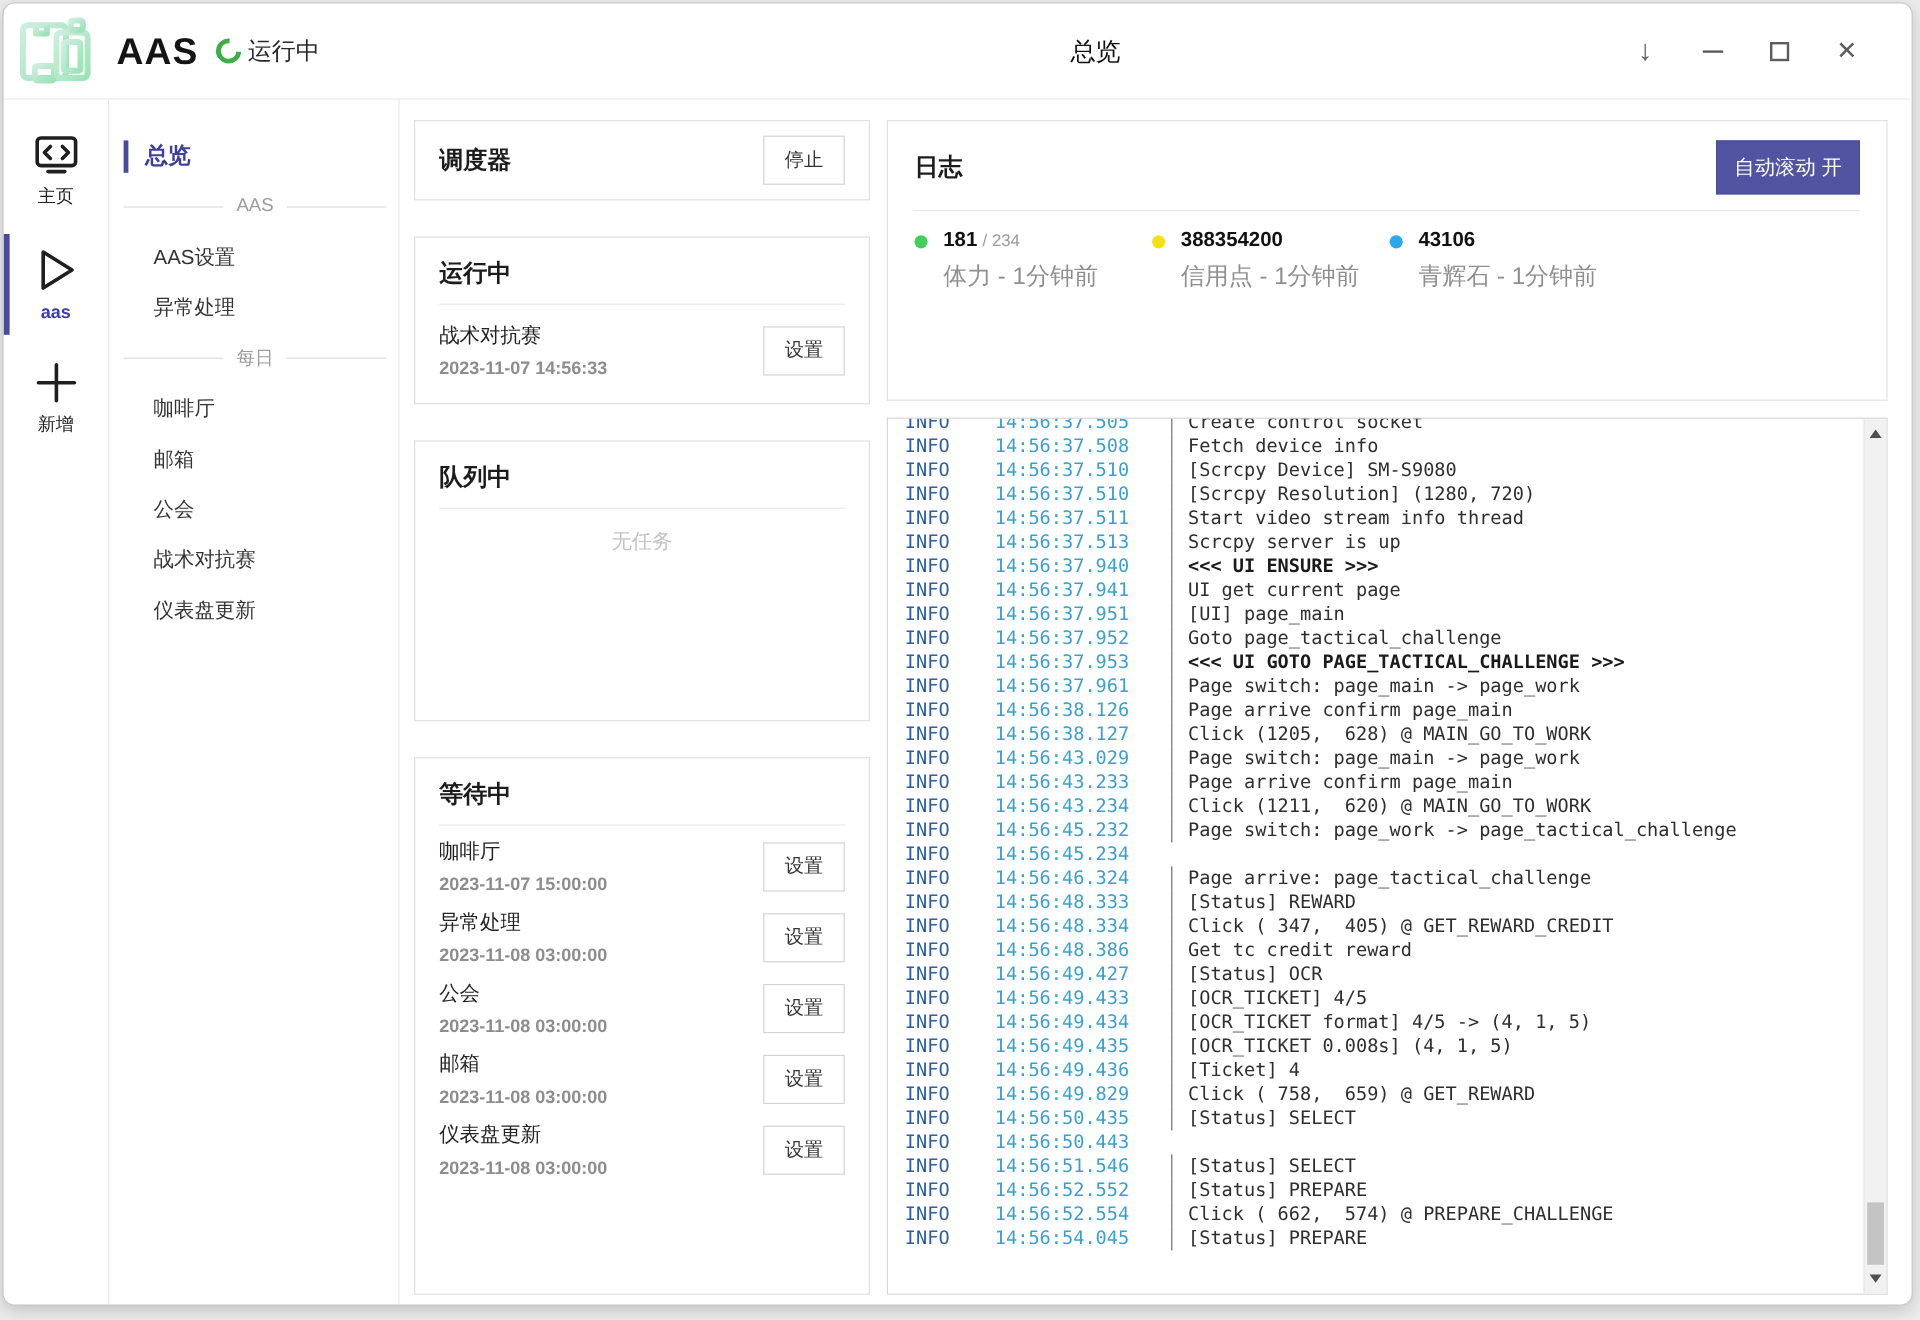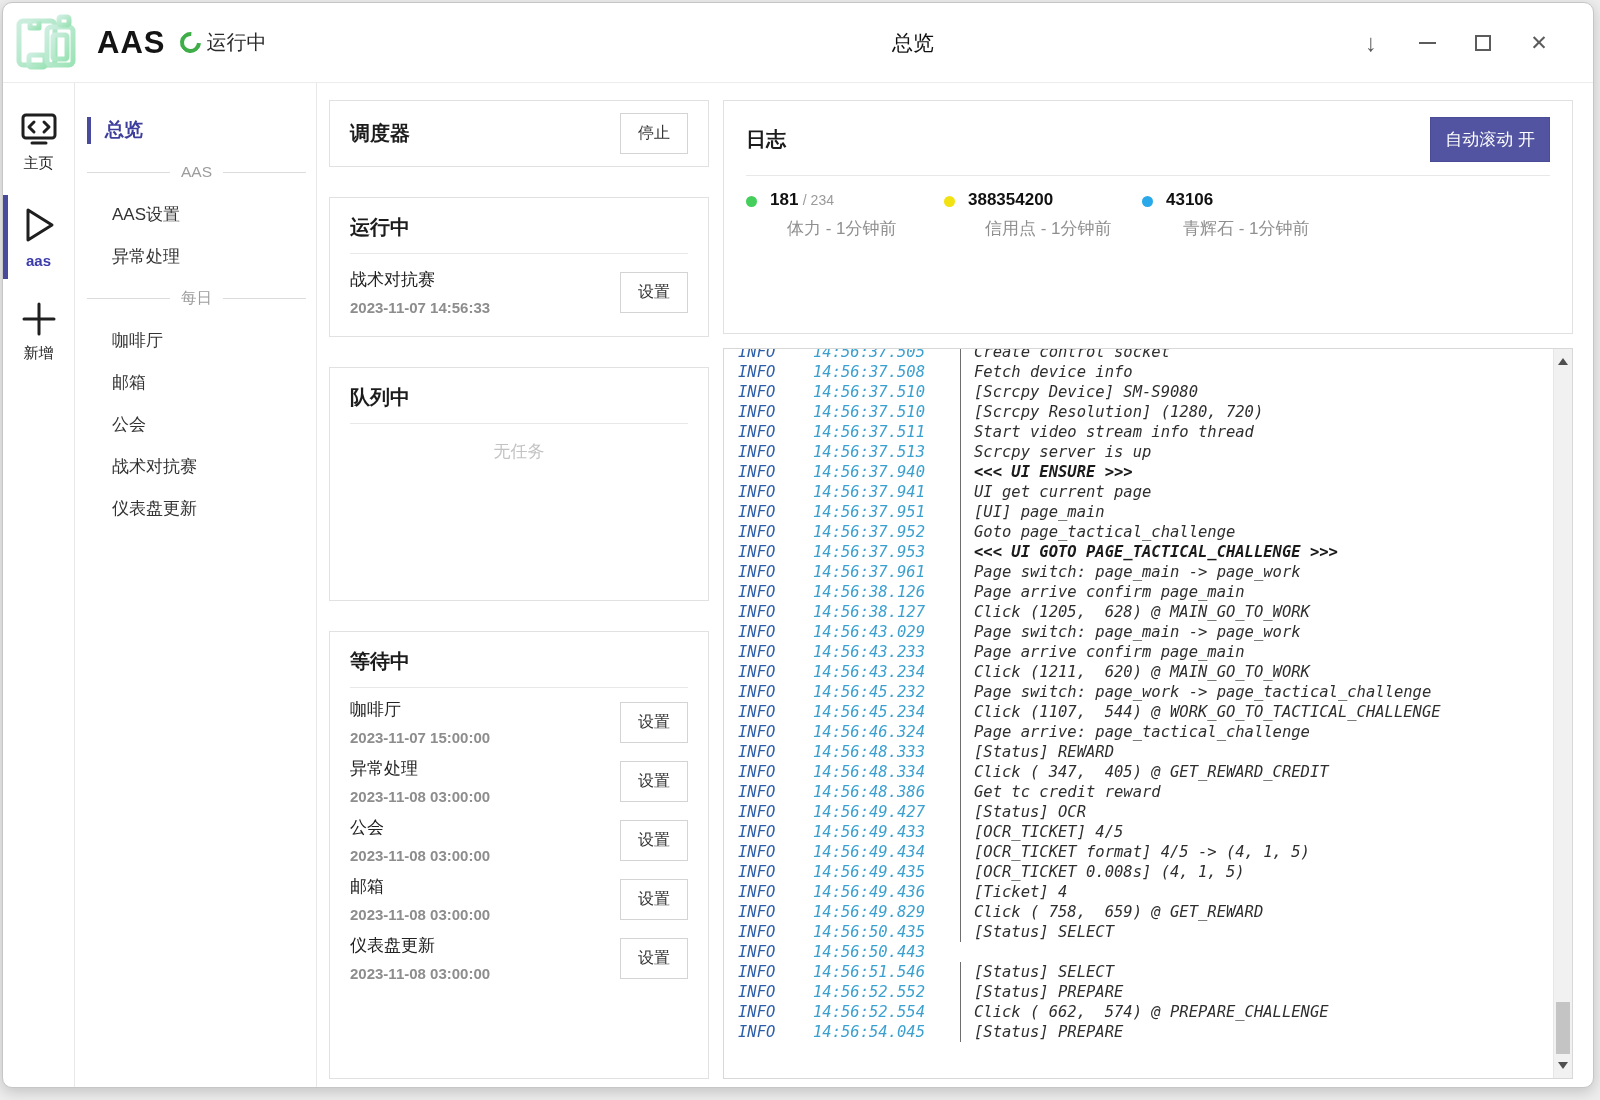--- a/index.html
+++ b/index.html
@@ -21,21 +21,21 @@
   .wc { width:24px; height:24px; display:flex; align-items:center; justify-content:center; cursor:pointer; }
   .wc-down { font-size:24px; line-height:24px; }
   .wc-min-line { width:17px; border-top:2px solid #5c5c5c; }
   .wc-max-box { width:16px; height:16px; border:2px solid #5c5c5c; }
   .wc-close { font-size:21px; line-height:21px; }
 
   
   .content { flex:1; display:flex; min-height:0; }
 
   
-  .rail { width:72px; flex-shrink:0; border-right:1px solid #e8e8e8; padding-top:24px; display:flex; flex-direction:column; align-items:center; gap:24px; }
+  .rail { width:88px; flex-shrink:0; border-right:1px solid #e8e8e8; padding-top:24px; display:flex; flex-direction:column; align-items:center; gap:24px; }
   .rail-item { position:relative; width:100%; display:flex; flex-direction:column; align-items:center; gap:7px; padding:4px 0; cursor:pointer; }
   .rail-label { font-size:15px; color:#222; }
   .rail-item.active .rail-label { color:#3b3bac; font-weight:bold; }
   .rail-item.active::before { content:''; position:absolute; left:0; top:-6px; bottom:-6px; width:5px; background:#4a4a9d; }
 
   
   .nav { width:242px; flex-shrink:0; border-right:1px solid #e8e8e8; padding-top:26px; }
   .nav-item { height:42px; display:flex; align-items:center; padding-left:37px; font-size:17px; color:#333; cursor:pointer; }
   .nav-item.active { position:relative; padding-left:30px; font-size:19px; font-weight:bold; color:#3e3e9d; }
   .nav-item.active::before { content:''; position:absolute; left:12px; top:8px; height:27px; width:4px; background:#4a4a9d; }
@@ -67,25 +67,25 @@
   .card-log { height:234px; flex-shrink:0; padding:16px 22px; }
   .log-head { display:flex; justify-content:space-between; align-items:center; }
   .btn-autoscroll { background:#5254a2; color:#fff; border:1px solid #4a4c96; font-size:17px; padding:10px 14px; font-family:inherit; cursor:pointer; }
   .card-log .hr { margin:13px 0 14px; }
   .stats { display:flex; }
   .stat { display:flex; gap:13px; width:198px; }
   .dot { width:11px; height:11px; border-radius:50%; margin-top:6px; flex-shrink:0; }
   .dot-g { background:#44cf5c; } .dot-y { background:#f2e211; } .dot-b { background:#29a9ea; }
   .stat-value { font-size:17px; font-weight:bold; color:#111; }
   .stat-suffix { font-size:14px; color:#9a9a9a; font-weight:normal; }
-  .stat-label { font-size:17px; color:#8f8f8f; margin-top:7px;margin-left:17px; }
+  .stat-label { font-size:20px; color:#8f8f8f; margin-top:7px; }
 
   
   .console { flex:1; border:1px solid #d8d8d8; position:relative; overflow:hidden; background:#fff;
-    font-family:"DejaVu Sans Mono", monospace; padding:0 28px 0 14px;font-style:italic; }
+    font-family:"DejaVu Sans Mono", monospace; padding:0 28px 0 14px; }
   .log-list { margin-top:-7px; }
   .log-line { display:flex; height:20px; line-height:20px; font-size:15.5px; white-space:pre; }
   .log-level { width:75px; flex-shrink:0; color:#2b5da8; }
   .log-time { width:127px; flex-shrink:0; color:#3ba0cf; }
   .log-msg { border-left:1px solid #6e6e6e; padding-left:13px; color:#2e2e2e;margin-left:20px; }
   .log-line.bold .log-msg { font-weight:bold; color:#1a1a1a; }
 
   .vscroll { position:absolute; top:0; right:0; bottom:0; width:19px; background:#f1f1f1; border-left:1px solid #e6e6e6; }
   .arr-up { width:0; height:0; border-left:5px solid transparent; border-right:5px solid transparent; border-bottom:7px solid #4f4f4f; margin:9px auto 0; }
   .arr-down { position:absolute; bottom:9px; left:50%; transform:translateX(-50%); width:0; height:0; border-left:5px solid transparent; border-right:5px solid transparent; border-top:7px solid #4f4f4f; }
@@ -396,21 +396,20 @@
               <span class="log-msg">Click (1211,  620) @ MAIN_GO_TO_WORK</span>
             </div>
               <div class="log-line">
               <span class="log-level">INFO</span>
               <span class="log-time">14:56:45.232</span>
               <span class="log-msg">Page switch: page_work -&gt; page_tactical_challenge</span>
             </div>
               <div class="log-line">
               <span class="log-level">INFO</span>
               <span class="log-time">14:56:45.234</span>
-              <span class="log-msg">Click (1107,  544) @ WORK_GO_TO_TACTICAL_CHALLENGE</span>
             </div>
               <div class="log-line">
               <span class="log-level">INFO</span>
               <span class="log-time">14:56:46.324</span>
               <span class="log-msg">Page arrive: page_tactical_challenge</span>
             </div>
               <div class="log-line">
               <span class="log-level">INFO</span>
               <span class="log-time">14:56:48.333</span>
               <span class="log-msg">[Status] REWARD</span>

